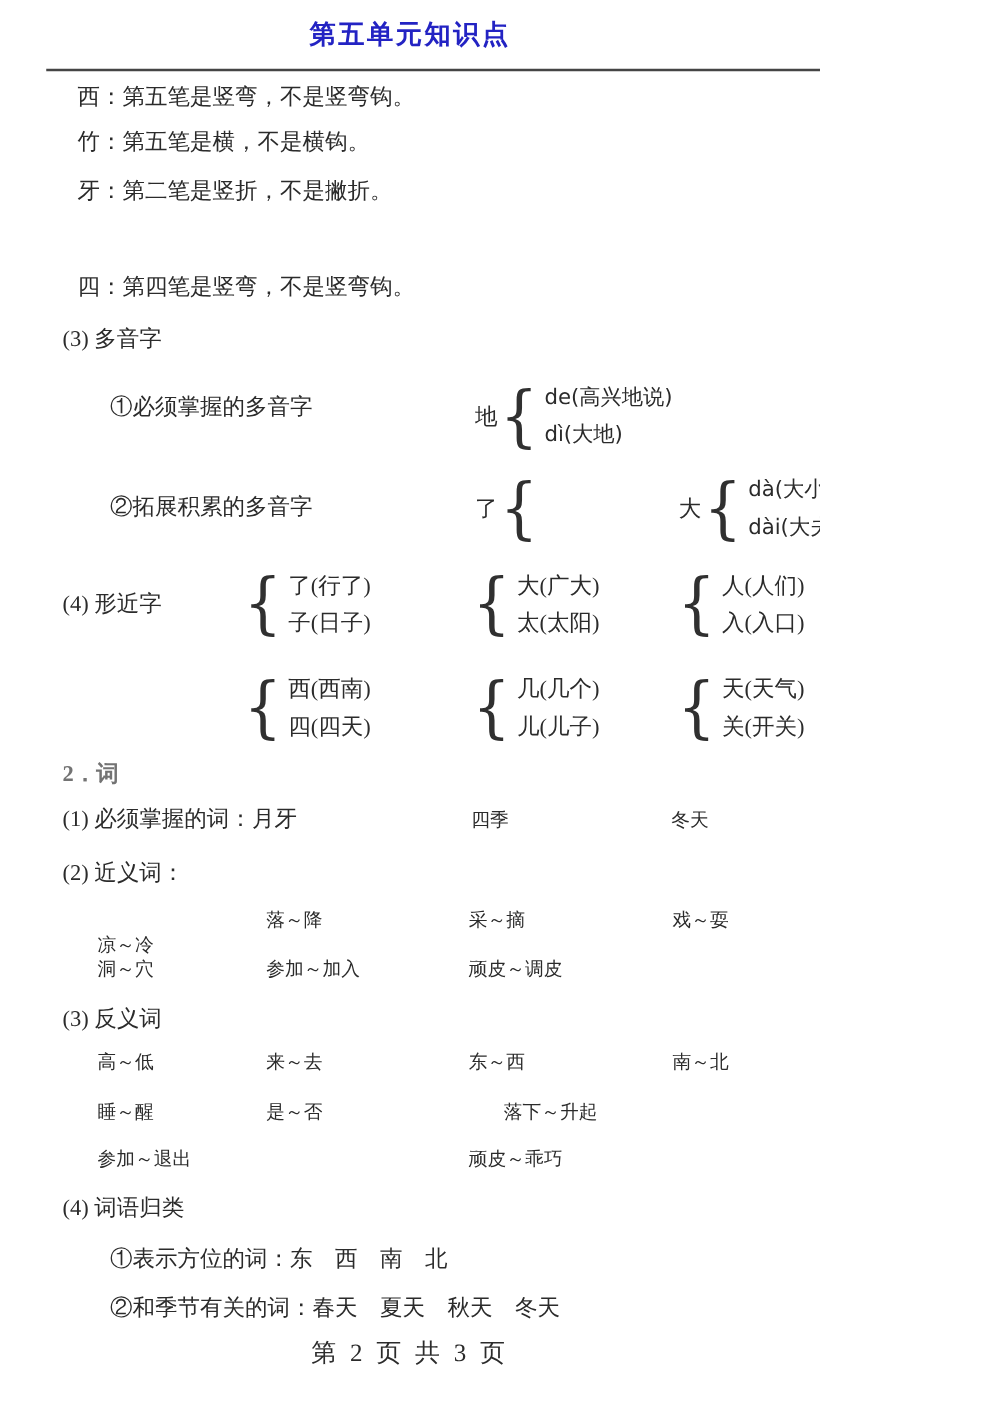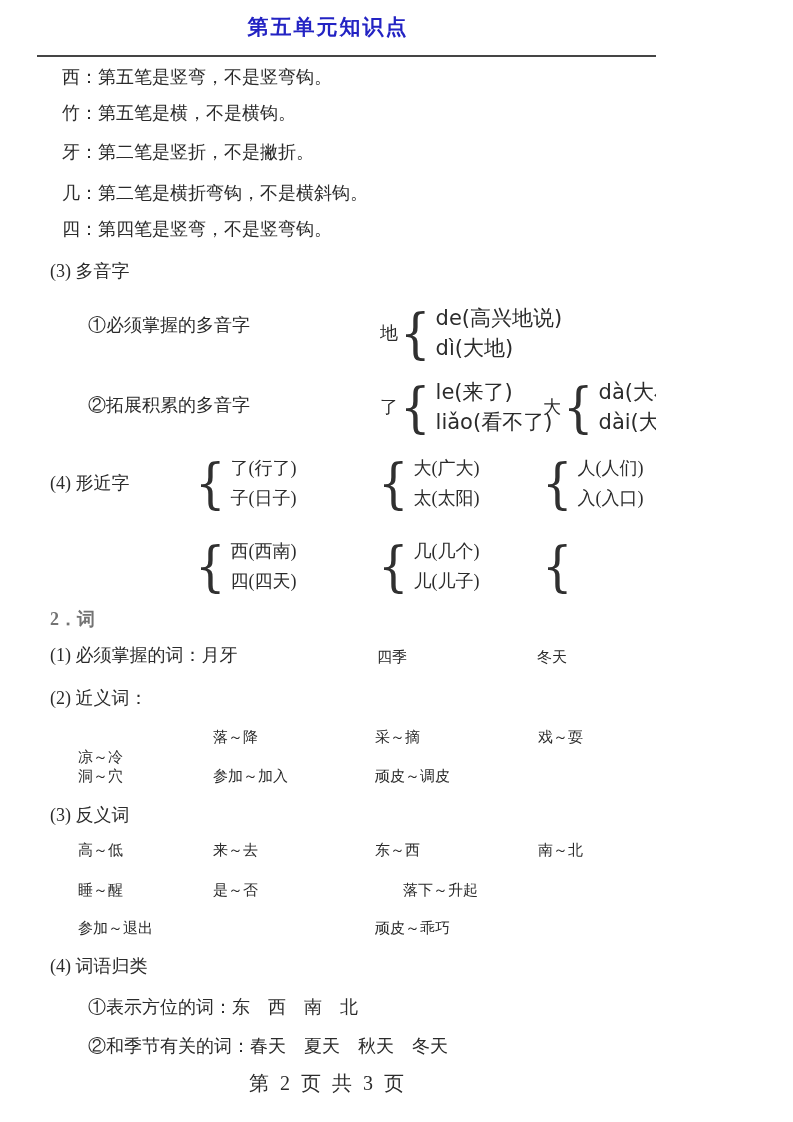--- a/index.html
+++ b/index.html
@@ -10,57 +10,52 @@
   .title{font-size:21px;font-weight:bold;letter-spacing:2px;}
   .red{font-weight:bold;}
   .rule{position:absolute;height:0;border-top:2px solid #454545;}
   .cell{position:absolute;font-size:15px;line-height:22px;white-space:nowrap;}
   .bgroup{position:absolute;display:flex;align-items:center;}
   .bchar{font-size:18px;margin-right:2px;}
   .brace{font-size:48px;line-height:56px;font-family:"DejaVu Serif", serif;font-weight:400;
          color:#303030;transform:scaleY(1.12);margin-right:5px;}
   .blines{display:flex;flex-direction:column;gap:6px;}
   .bline{font-size:18px;line-height:24px;white-space:nowrap;}
-  .pinyin .bline{font-family:"DejaVu Sans", sans-serif;font-size:21px;}
+  .pinyin .bline{font-family:"DejaVu Sans", sans-serif;font-size:17px;}
   .footer{font-size:20px;letter-spacing:3px;}
 </style>
 </head>
 <body>
 
 <div id="page">
 
   <div class="t center title" style="top:16px;color:#2323c3;">第五单元知识点</div>
   <div class="rule" style="left:37px;top:55px;width:706px;"></div>
 
   <div class="t" style="left:62px;top:66px;">西：第五笔是竖弯，不是竖弯钩。</div>
   <div class="t" style="left:62px;top:102px;">竹：第五笔是横，不是横钩。</div>
   <div class="t" style="left:62px;top:141px;">牙：第二笔是竖折，不是撇折。</div>
-  <div class="t" style="left:62px;top:182px;">几：第二笔是横折弯钩，不是横斜钩。</div>
   <div class="t" style="left:62px;top:218px;">四：第四笔是竖弯，不是竖弯钩。</div>
 
   <div class="t" style="left:50px;top:260px;">(3) 多音字</div>
 
   <div class="t" style="left:88px;top:314px;">①必须掌握的多音字</div>
   <div class="bgroup" style="left:380px;top:305px;">
     <span class="bchar">地</span>
     <span class="brace">{</span>
     <div class="blines pinyin">
       <span class="bline">de(高兴地说)</span>
       <span class="bline">dì(大地)</span>
     </div>
   </div>
 
   <div class="t" style="left:88px;top:394px;">②拓展积累的多音字</div>
   <div class="bgroup" style="left:380px;top:379px;">
     <span class="bchar">了</span>
     <span class="brace">{</span>
-    <div class="blines pinyin">
-      <span class="bline">le(来了)</span>
-      <span class="bline">liǎo(看不了)</span>
-    </div>
   </div>
   <div class="bgroup" style="left:543px;top:379px;">
     <span class="bchar">大</span>
     <span class="brace">{</span>
     <div class="blines pinyin">
       <span class="bline">dà(大小)</span>
       <span class="bline">dài(大夫)</span>
     </div>
   </div>
 
@@ -97,20 +92,24 @@
   </div>
   <div class="bgroup" style="left:378px;top:538px;">
     <span class="brace">{</span>
     <div class="blines">
       <span class="bline">几(几个)</span>
       <span class="bline">儿(儿子)</span>
     </div>
   </div>
   <div class="bgroup" style="left:542px;top:538px;">
     <span class="brace">{</span>
+    <div class="blines">
+      <span class="bline">天(天气)</span>
+      <span class="bline">关(开关)</span>
+    </div>
   </div>
 
   <div class="t red" style="left:50px;top:608px;color:#737373;">2．词</div>
 
   <div class="t" style="left:50px;top:644px;">
     <span>(1) 必须掌握的词：</span><span>月牙</span>
   </div>
   <div class="cell" style="left:377px;top:646px;">四季</div>
   <div class="cell" style="left:537px;top:646px;">冬天</div>
 

